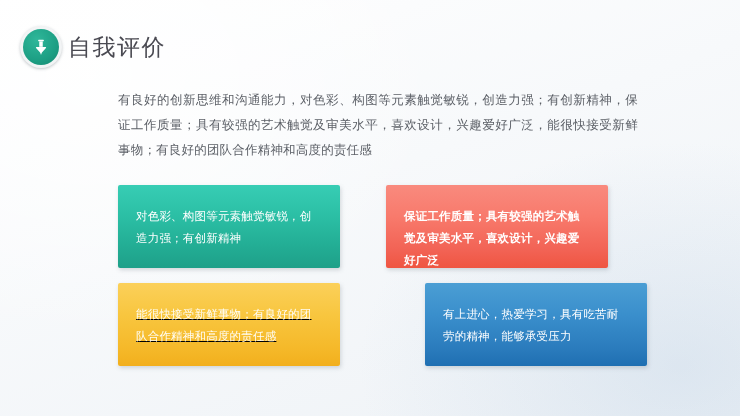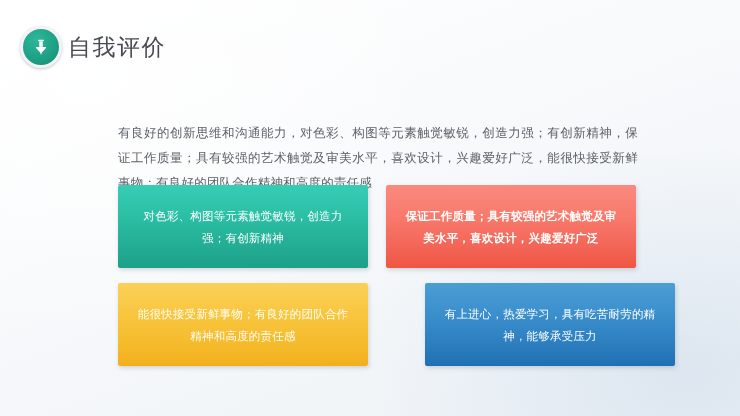--- a/index.html
+++ b/index.html
@@ -94,58 +94,56 @@
     position: absolute;
     left: 118px;
     top: 88px;
     width: 520px;
     font-size: 12.5px;
     line-height: 25px;
     color: #5b5f66;
     letter-spacing: 0.2px;
     z-index: 5;
     text-align: justify;
-    margin-top: 33px;
   }
 
   
   #cards {
     position: absolute;
     left: 118px;
     top: 185px;
     width: 512px;
     height: 178px;
     z-index: 5;
   }
   .card {
     position: absolute;
-    width: 250px;
+    width: 222px;
     height: 83px;
     border-radius: 2px;
     box-sizing: border-box;
     padding: 20px 18px 0 18px;
     box-shadow: 1px 2px 4px rgba(120,130,140,0.30);
     overflow: hidden;
-    text-align: center;
   }
   .card-text {
     font-size: 11.5px;
     line-height: 22px;
     color: #ffffff;
     letter-spacing: 0.2px;
   }
 
   .card.pos-tl { left: 0px;   top: 0px;  }
   .card.pos-tr { left: 268px; top: 0px;  }
   .card.pos-bl { left: 0px;   top: 98px; }
   .card.pos-br { left: 268px; top: 98px; margin-left: 39px; }
 
   .card.theme-green  { background: linear-gradient(180deg, #37cdb4 0%, #2cc0a6 35%, #23ae95 72%, #1ea089 100%); }
   .card.theme-red    { background: linear-gradient(180deg, #f98a7e 0%, #f87a6c 38%, #f26355 78%, #ef5541 100%); font-weight: bold; }
-  .card.theme-yellow { background: linear-gradient(180deg, #fbd05a 0%, #f8c63f 38%, #f5b92a 78%, #f2af1d 100%); }
+  .card.theme-yellow { background: linear-gradient(180deg, #fbd05a 0%, #f8c63f 38%, #f5b92a 78%, #f2af1d 100%); text-decoration: underline; }
   .card.theme-blue   { background: linear-gradient(180deg, #4b9ed4 0%, #3a8fcc 38%, #2b7cbd 78%, #1f6fb2 100%); }
 
   .card.theme-yellow .card-text { color: #fffdf4; }
 </style>
 </head>
 <body>
 
 <div id="slide">
 
   <svg id="bg-pattern" viewBox="0 0 740 416" preserveAspectRatio="none" xmlns="http://www.w3.org/2000/svg">

